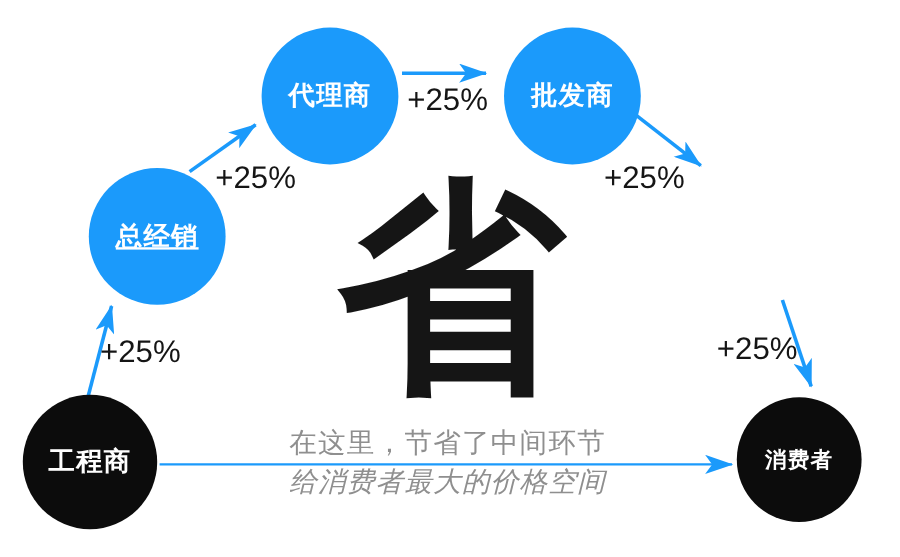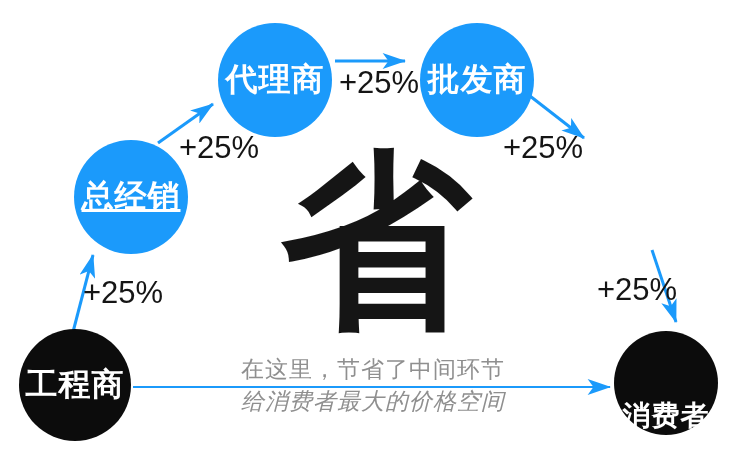--- a/index.html
+++ b/index.html
@@ -16,50 +16,50 @@
   .a3w { stroke-width: 3; }
   .a2w { stroke-width: 2; }
 
   .node {
     position: absolute;
     border-radius: 50%;
     display: flex;
     align-items: center;
     justify-content: center;
     color: #ffffff;
-    font-size: 32px;
+    font-size: 22px;
     font-weight: 600;
     letter-spacing: 1px;
   }
   .node.blue { width: 114px; height: 114px; background: var(--color-blue, #1B9AFB); }
   .n-zjx { left: 74px;  top: 140px; text-decoration: underline; }
   .n-dls { left: 218px; top: 23px;  }
   .n-pfs { left: 420px; top: 23px;  }
   .n-zmd { left: 563px; top: 140px; }
   .node.black { background: var(--color-node-black, #0C0C0C); font-family: Liberation Serif, serif; }
   .n-gcs { width: 112px; height: 112px; left: 19px;  top: 329px; }
-  .n-xfz { width: 104px; height: 104px; left: 614px; top: 331px; font-size: 28px; align-items: flex-end; }
+  .n-xfz { width: 104px; height: 104px; left: 614px; top: 331px; font-size: 18px; }
 
   .big-char {
     position: absolute;
     left: 276px; top: 141px;
     width: 200px; height: 200px;
     line-height: 200px;
     text-align: center;
     font-size: 190px;
     font-weight: 700;
     color: var(--color-char-black, #151515);
   }
 
   .pct {
     position: absolute;
     width: 68px; height: 26px;
     line-height: 26px;
     text-align: center;
-    font-size: 31px;
+    font-size: 26px;
     font-weight: 500;
     color: #151515;
   }
   .p1 { left: 83px;  top: 280px; }
   .p2 { left: 179px; top: 135px; }
   .p3 { left: 339px; top: 70px;  }
   .p4 { left: 503px; top: 135px; }
   .p5 { left: 597px; top: 277px; }
 
   .caption {

